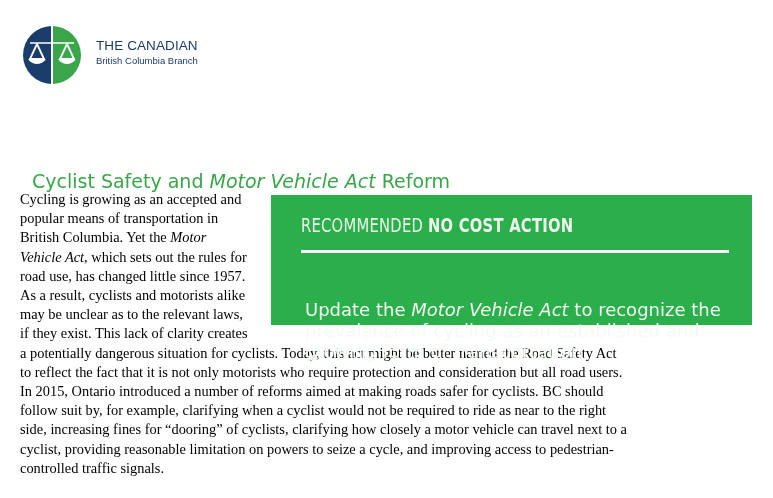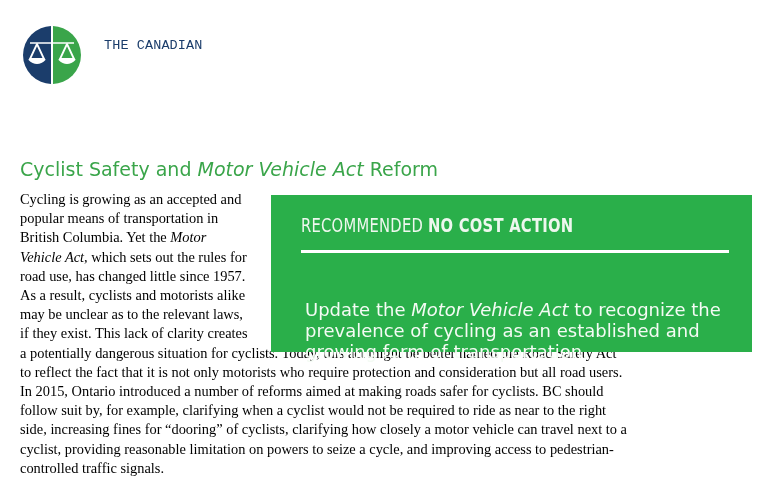--- a/index.html
+++ b/index.html
@@ -15,23 +15,23 @@
     }
     .logo {
       position: absolute;
       left: 22px;
       top: 25px;
       width: 60px;
       height: 60px;
     }
     .logo-text {
       position: absolute;
-      left: 104px;
+      left: 96px;
       top: 38px;
-      font-family: Liberation Mono, monospace;
+      font-family: Liberation Sans, sans-serif;
       color: #1b3d6b;
     }
     .logo-line1, .logo-line2 {
       font-size: 13.5px;
       line-height: 16px;
       letter-spacing: 0.1px;
       white-space: nowrap;
     }
     .logo-line3 {
       font-size: 9.5px;
@@ -39,21 +39,21 @@
       white-space: nowrap;
     }
     .page-title {
       position: absolute;
       left: 20px;
       top: 158px;
       font-family: "DejaVu Sans", sans-serif;
       font-size: 19px;
       color: #3aa54a;
       white-space: nowrap;
-      margin: 0;
+      margin: 12px;
       font-weight: normal;
     }
     .page-title em { font-style: italic; }
     .body-text {
       position: absolute;
       left: 20px;
       top: 190px;
       width: 610px;
       font-family: "Liberation Serif", serif;
       font-size: 14.4px;
@@ -64,21 +64,21 @@
       float: right;
       width: 380px;
       height: 143px;
     }
     .body-text em { font-style: italic; }
     .rec-box {
       position: absolute;
       left: 271px;
       top: 195px;
       width: 481px;
-      height: 157px;
+      height: 130px;
       background: #2aaf4a;
       box-sizing: border-box;
       padding: 0 29px;
     }
     .rec-heading {
       position: absolute;
       left: 30px;
       top: 18px;
       font-family: "DejaVu Sans Condensed", "DejaVu Sans", sans-serif;
       font-size: 20px;
@@ -127,20 +127,21 @@
   <rect x="29" y="0" width="2" height="60" fill="#ffffff"></rect>
   <path d="M8 18 L52 18" stroke="#ffffff" stroke-width="1.6" fill="none"></path>
   <path d="M15 19 L8 34 L22 34 Z" stroke="#ffffff" stroke-width="1.8" fill="none" stroke-linejoin="round"></path>
   <path d="M7 34 Q15 42 23 34" stroke="#ffffff" stroke-width="2" fill="#ffffff"></path>
   <path d="M45 19 L38 34 L52 34 Z" stroke="#ffffff" stroke-width="1.8" fill="none" stroke-linejoin="round"></path>
   <path d="M37 34 Q45 42 53 34" stroke="#ffffff" stroke-width="2" fill="#ffffff"></path>
 </svg>
 
 <div class="logo-text">
   <div class="logo-line1">THE CANADIAN</div>
+  <div class="logo-line3">British Columbia Branch</div>
 </div>
 
 <h1 class="page-title"><span>Cyclist Safety and </span><em>Motor Vehicle Act</em><span> Reform</span></h1>
 
 <div class="body-text">
   <div class="float-spacer"></div>
   <span>Cycling is growing as an accepted and popular means of transportation in British Columbia. Yet the </span><em>Motor Vehicle Act</em><span>, which sets out the rules for road use, has changed little since 1957. As a result, cyclists and motorists alike may be unclear as to the relevant laws, if they exist. This lack of clarity creates a potentially dangerous situation for cyclists. Today, this act might be better named the Road Safety Act to reflect the fact that it is not only motorists who require protection and consideration but all road users. In 2015, Ontario introduced a number of reforms aimed at making roads safer for cyclists. BC should follow suit by, for example, clarifying when a cyclist would not be required to ride as near to the right side, increasing fines for “dooring” of cyclists, clarifying how closely a motor vehicle can travel next to a cyclist, providing reasonable limitation on powers to seize a cycle, and improving access to pedestrian-controlled traffic signals.</span>
 </div>
 
 <div class="rec-box">

